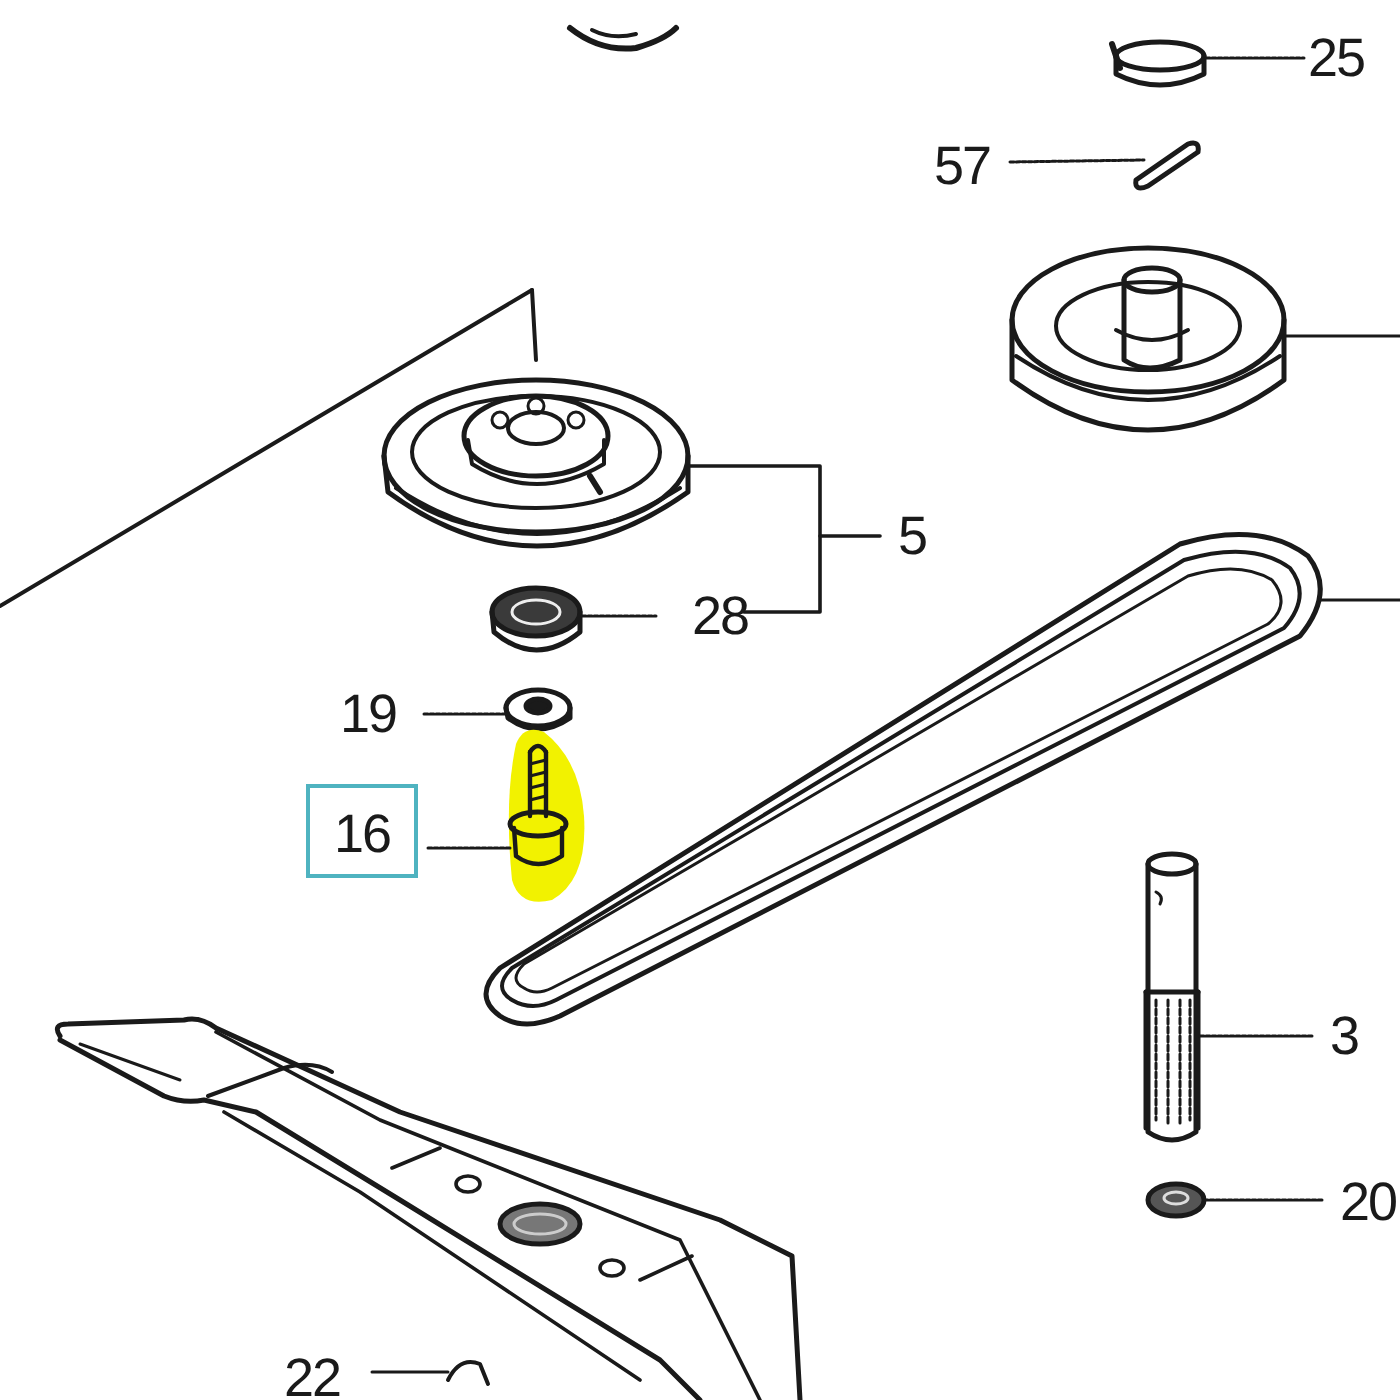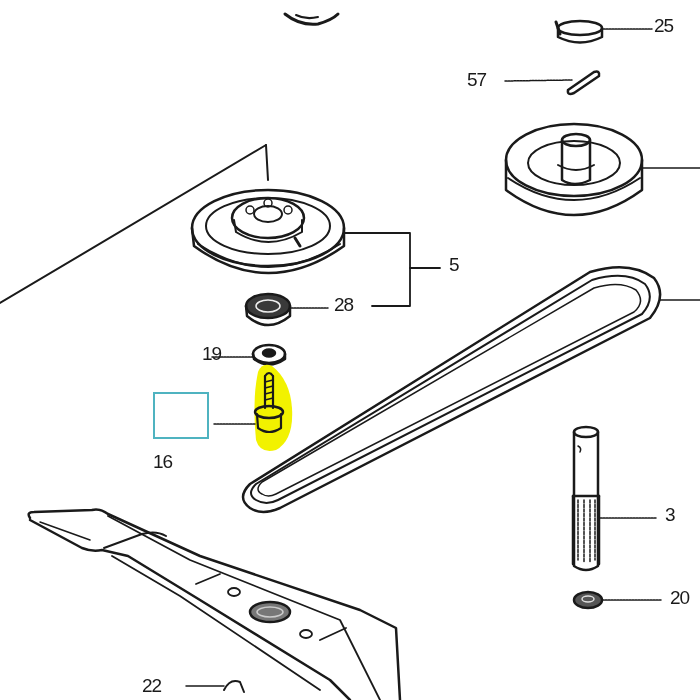--- a/index.html
+++ b/index.html
@@ -1,20 +1,20 @@
 <!DOCTYPE html>
 <html><head>
 <meta charset="utf-8">
 <style>
   html, body { margin:0; padding:0; background:#ffffff; }
   body { width:700px; height:700px; overflow:hidden; position:relative;
          font-family:"Liberation Sans", sans-serif; }
   #stage { position:absolute; left:0; top:0; width:700px; height:700px; }
   .callout { position:absolute; font-family:"Liberation Sans", sans-serif;
-             font-size:19px; font-weight:normal; color:#1a1a1a; letter-spacing:-1px;
+             font-size:27px; font-weight:normal; color:#1a1a1a; letter-spacing:-1px;
              line-height:1; }
   .sel-box { position:absolute; left:153px; top:392px; width:56px; height:47px;
              border:2px solid #4fb3c0; box-sizing:border-box; }
 </style>
 </head>
 <body>
 
 <div id="stage">
 <svg width="700" height="700" viewBox="0 0 700 700" xmlns="http://www.w3.org/2000/svg" stroke="#1a1a1a" fill="none" stroke-linecap="round" stroke-linejoin="round">
 
@@ -134,20 +134,20 @@
     <ellipse cx="306" cy="634" rx="6" ry="4" stroke-width="1.8"></ellipse>
     <line x1="186" y1="686" x2="224" y2="686" stroke-width="1.5"></line>
     <path d="M224 690 Q230 678 240 682 L244 692" stroke-width="2"></path>
   </g>
 </svg>
 
   
   <span class="callout" style="left:654px; top:16px;">25</span>
   <span class="callout" style="left:467px; top:70px;">57</span>
   <span class="callout" style="left:449px; top:255px;">5</span>
-  <span class="callout" style="left:334px; top:295px;">28</span>
-  <span class="callout" style="left:170px; top:344px;margin-left:32px;">19</span>
+  <span class="callout" style="left:346px; top:295px;">28</span>
+  <span class="callout" style="left:170px; top:344px;">19</span>
   <div class="sel-box"></div>
-  <span class="callout" style="left:153px; top:404px;margin-top:48px;">16</span>
+  <span class="callout" style="left:167px; top:404px;">16</span>
   <span class="callout" style="left:665px; top:505px;">3</span>
   <span class="callout" style="left:670px; top:588px;">20</span>
   <span class="callout" style="left:142px; top:676px;">22</span>
 </div>
 
 </body></html>

